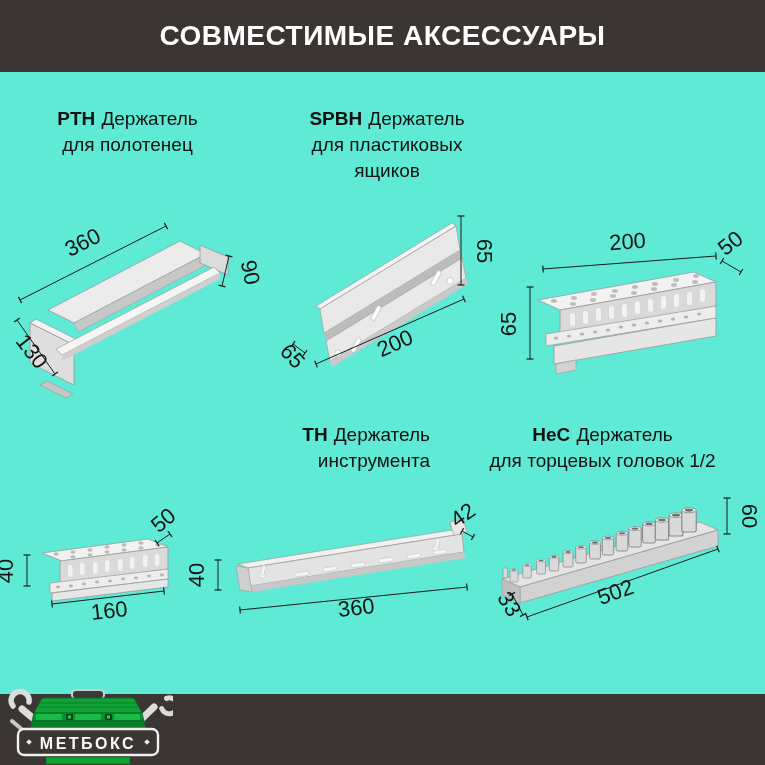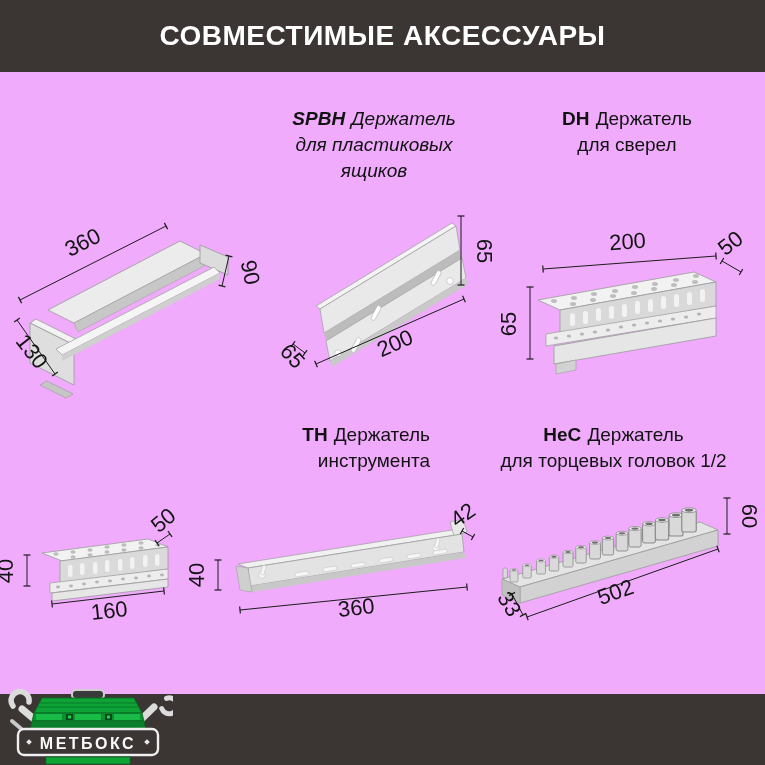--- a/index.html
+++ b/index.html
@@ -1,61 +1,61 @@
 <!DOCTYPE html>
 <html><head>
 <meta charset="utf-8">
 <style>
   html,body{margin:0;padding:0;background:#888;}
-  .page{position:relative;width:765px;height:765px;background:#f0abfc;overflow:hidden;
+  .page{position:relative;width:765px;height:765px;background:#5eead4;overflow:hidden;
         font-family:"Liberation Sans",sans-serif;margin:0 auto;}
   
   .topbar{position:absolute;top:0;left:0;width:765px;height:72px;background:#3B3534;
           display:flex;align-items:center;justify-content:center;}
   .topbar h1{margin:0;color:#fff;font-size:28px;font-weight:bold;letter-spacing:.5px;}
   
   .ptitle{position:absolute;text-align:center;font-size:19px;line-height:26px;color:#121212;}
   .ptitle b{margin-right:.32em;}
   .ptitle span{white-space:pre-line;}
   .row1{top:106px;}
   .row2{top:422px;}
   .t1{left:10px;width:235px;}
-  .t2{left:254px;width:240px;font-style:italic;}
+  .t2{left:267px;width:240px;}
   .t3{left:512px;width:230px;}
   .t4{left:10px;width:180px;}
   .t5{left:250px;width:180px;text-align:right;}
-  .t6{left:486px;width:255px;}
+  .t6{left:475px;width:255px;}
   
   .art{position:absolute;left:0;width:765px;}
   #art-row-1{top:203px;height:200px;}
   #art-row-2{top:493px;height:150px;}
   .dim{stroke:#1c1c1c;stroke-width:1;}
   .dn{font-size:22px;fill:#141414;text-anchor:middle;}
   
   .botbar{position:absolute;top:694px;left:0;width:765px;height:71px;background:#3B3534;}
   .logo{position:absolute;left:8px;top:687px;width:165px;height:78px;}
   .logo-text{font-size:16px;font-weight:bold;letter-spacing:2.5px;fill:#fafafa;text-anchor:middle;}
 </style>
 </head>
 <body>
 
 <div class="page">
 
   <header class="topbar">
     <h1>СОВМЕСТИМЫЕ АКСЕССУАРЫ</h1>
   </header>
 
+  <div class="ptitle row1 t1">
+    <b>PTH</b><span>Держатель
+для полотенец</span>
+  </div>
   <div class="ptitle row1 t2">
     <b>SPBH</b><span>Держатель
 для пластиковых
 ящиков</span>
-  </div>
-  <div class="ptitle row1 t3">
-    <b>DH</b><span>Держатель
-для сверел</span>
   </div>
 
   <svg id="art-row-1" class="art" viewBox="0 0 765 200">
     <defs>
       <marker id="tkA" markerWidth="8" markerHeight="8" refX="4" refY="4" orient="auto">
         <path d="M4 0.5 L4 7.5" stroke="#1c1c1c" stroke-width="1.2" fill="none"></path>
       </marker>
     </defs>
 
     <g>

